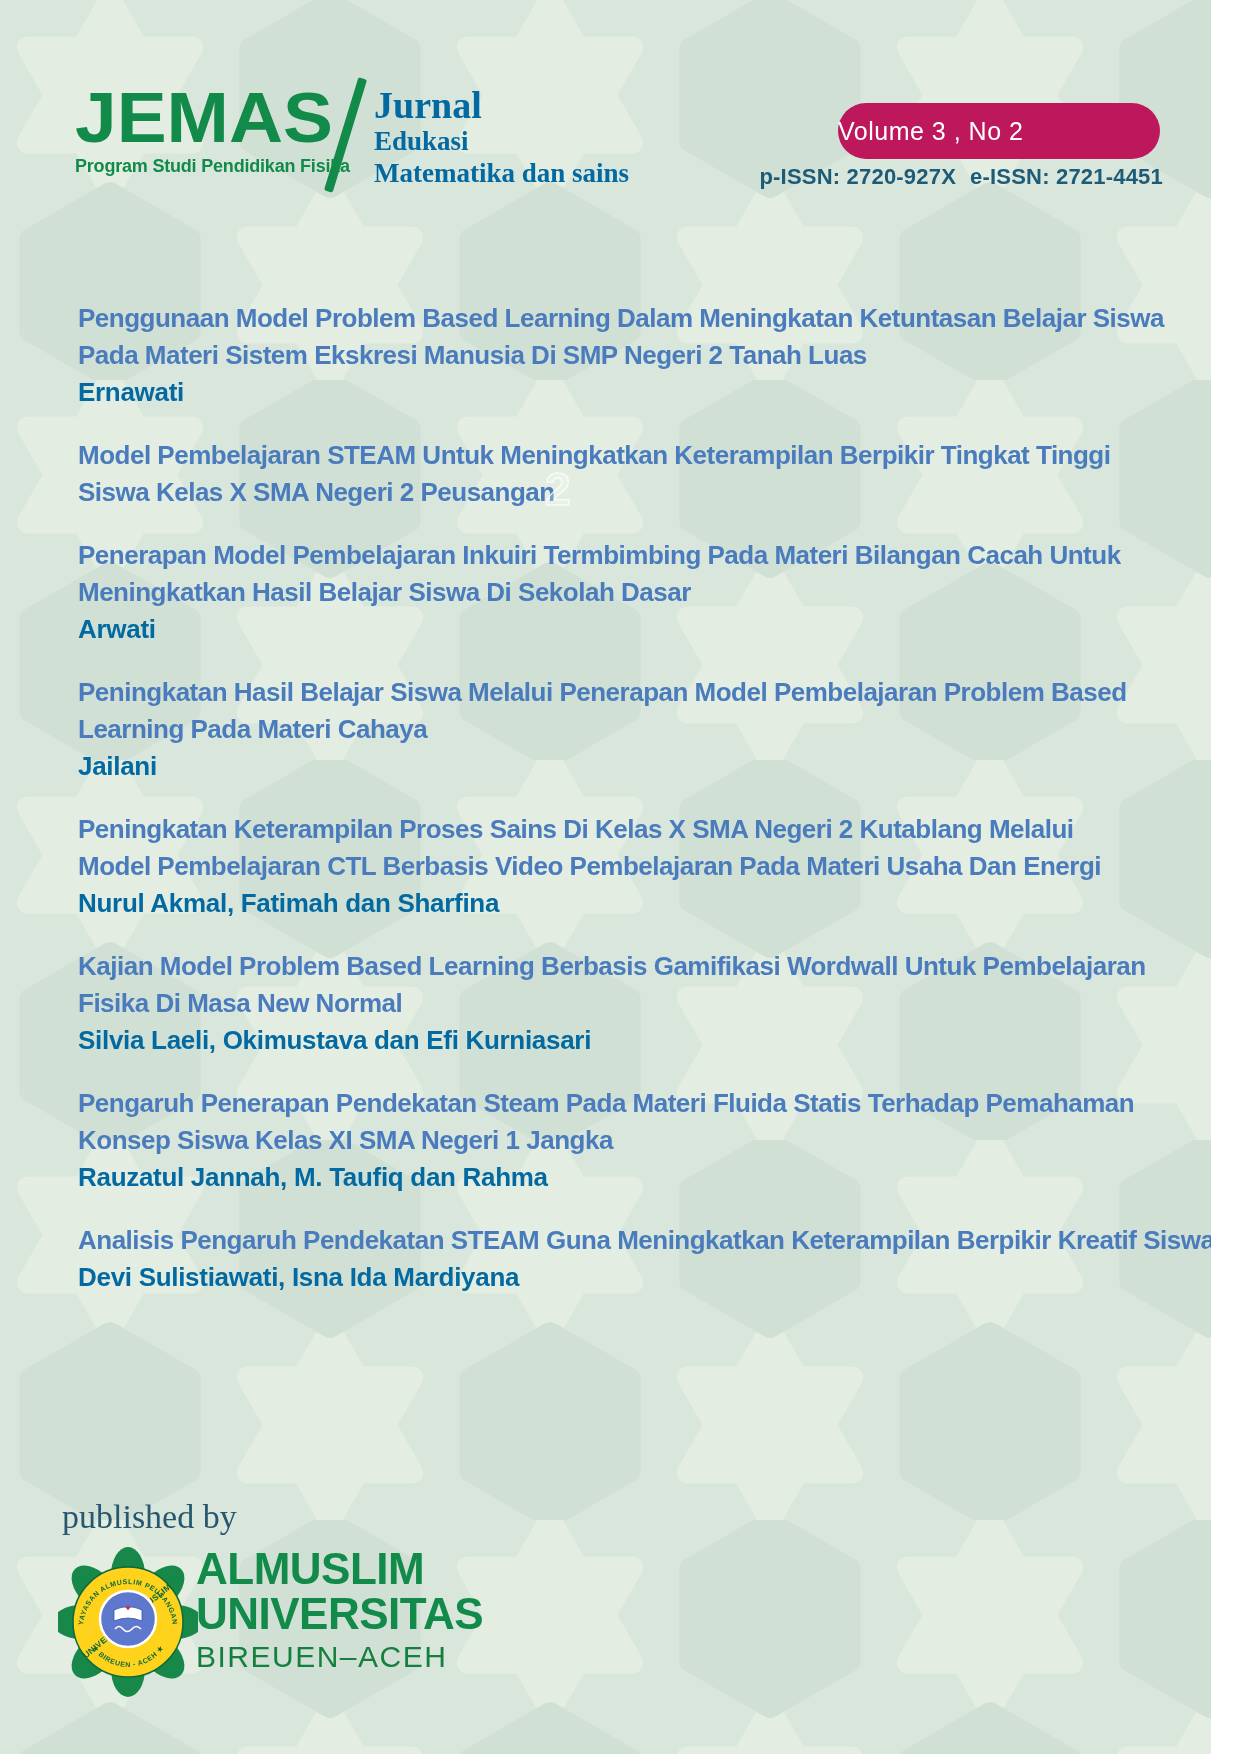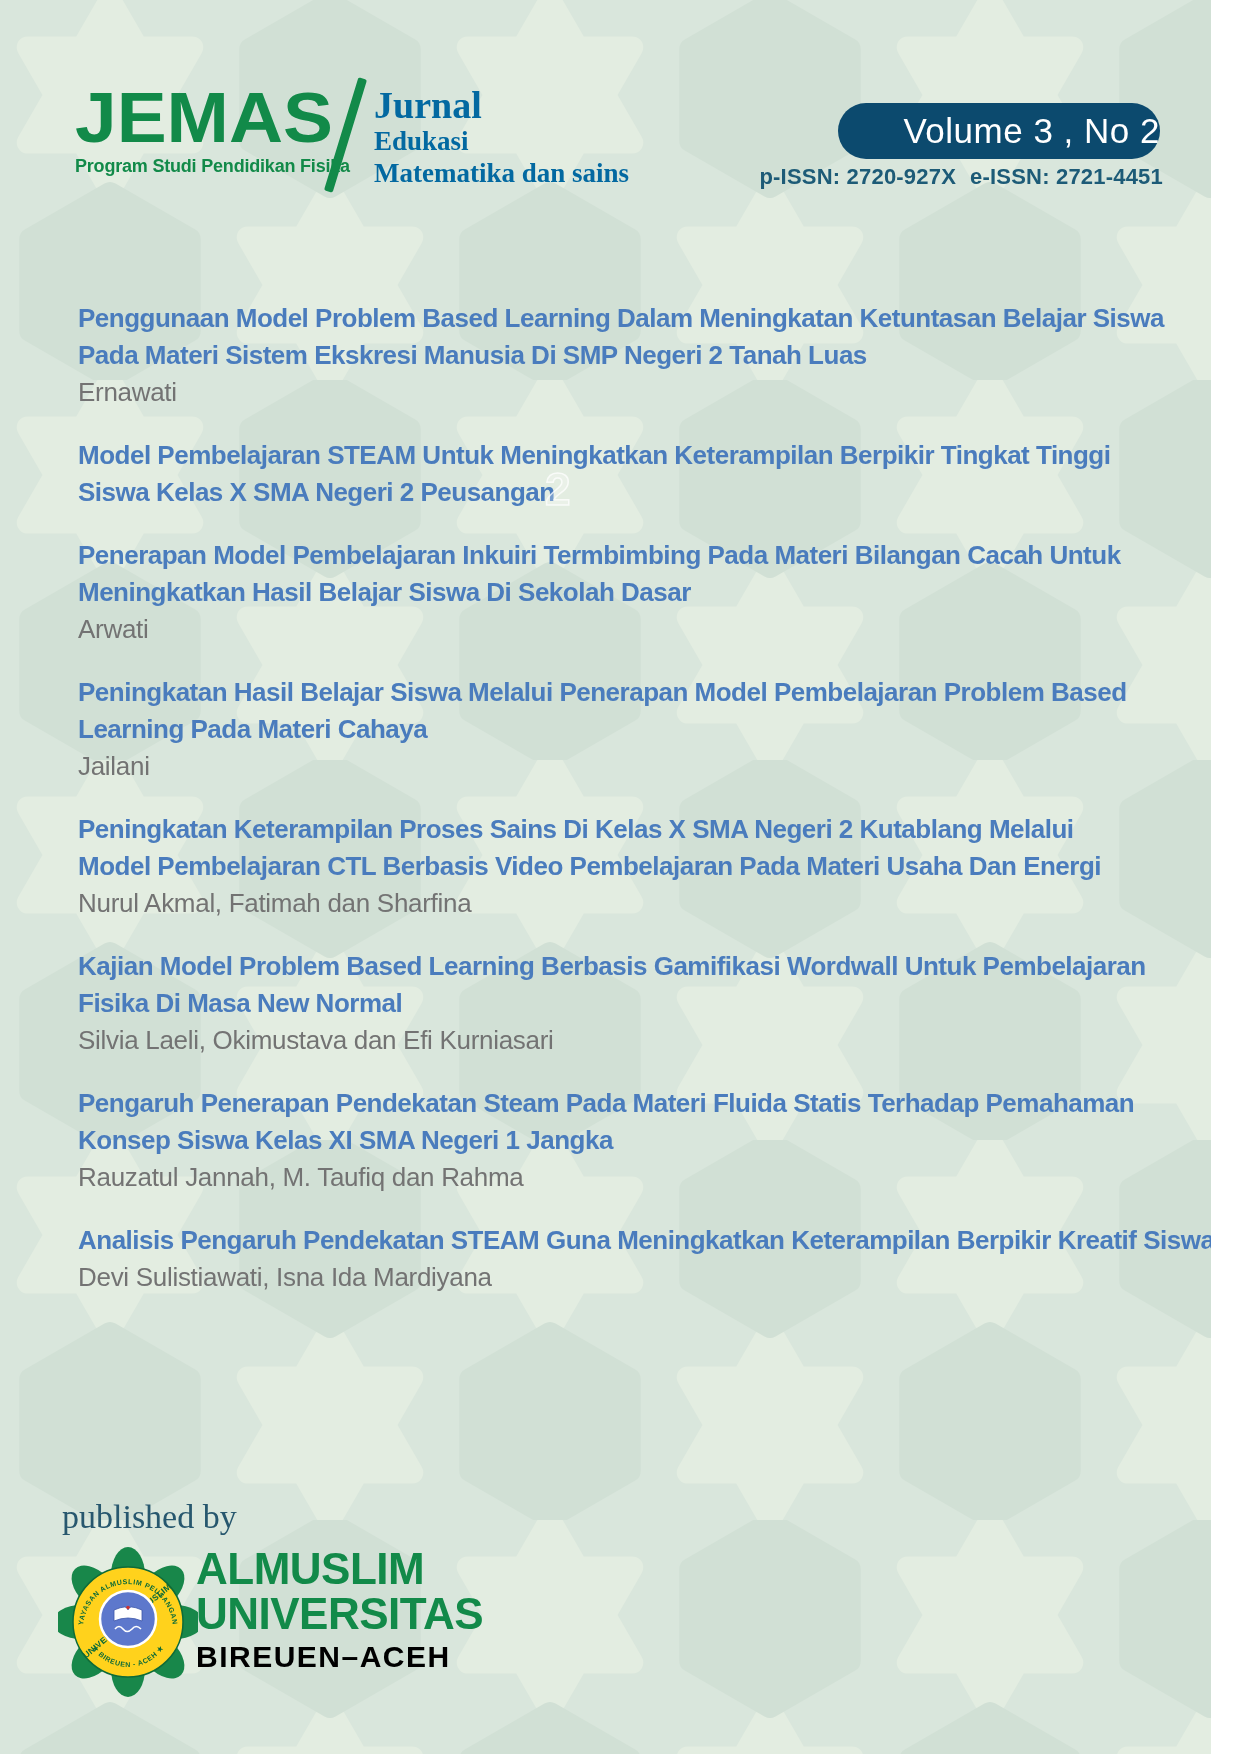--- a/index.html
+++ b/index.html
@@ -25,41 +25,41 @@
     left:341px;top:76px;width:9px;height:118px;
     background:#128a49;transform:rotate(17deg);border-radius:2px;
   }
   .journal-name{left:374px;top:84px;font-family:"Liberation Serif", serif;color:#0369a1;}
   .journal-line1{font-size:38px;font-weight:bold;line-height:42px;}
   .journal-line2{font-size:27px;font-weight:bold;line-height:31px;}
   .journal-line3{font-size:27px;font-weight:bold;line-height:33px;}
 
   .vol-badge{
     left:838px;top:103px;width:322px;height:56px;
-    background:#0c4a6e;border-radius:28px;
-    display:flex;align-items:center;justify-content:flex-end;
-    color:#ffffff;font-size:35px;letter-spacing:0.5px;
+    background:#be185d;border-radius:28px;
+    display:flex;align-items:center;justify-content:flex-start;
+    color:#ffffff;font-size:25px;letter-spacing:0.5px;
   }
   .issn-line{
     left:640px;top:164px;width:523px;text-align:right;
     color:#1d5b77;font-weight:bold;font-size:22px;letter-spacing:0.2px;
     white-space:nowrap;
   }
   .issn-print{margin-right:14px;}
 
   
   .article-list{left:78px;top:300px;width:1100px;}
   .article{margin-bottom:26px;}
   .article-title{
     color:#4a7cbd;font-weight:bold;font-size:26px;line-height:37px;
     letter-spacing:-0.5px;
   }
   .article-title div{white-space:nowrap;}
   .article-authors{
-    color:#737373;font-weight:normal;font-size:26px;line-height:37px;
+    color:#0369a1;font-weight:bold;font-size:26px;line-height:37px;
     letter-spacing:-0.3px;white-space:nowrap;
   }
 
   .watermark{
     left:545px;top:462px;
     font-size:46px;font-weight:bold;
     color:rgba(255,255,255,0.25);
     -webkit-text-stroke:1.5px rgba(255,255,255,0.75);
   }
 
@@ -69,21 +69,21 @@
     font-family:"Liberation Serif", serif;
     font-size:34px;color:#27576e;
   }
   .seal{left:58px;top:1543px;}
   .univ-wordmark{left:196px;top:1546px;}
   .univ-line-green{
     color:#128a49;font-weight:bold;font-size:44px;line-height:45px;
     letter-spacing:-0.5px;white-space:nowrap;
   }
   .univ-line-black{
-    color:#000000;font-weight:bold;font-size:30px;line-height:42px;
+    color:#15803d;font-weight:normal;font-size:30px;line-height:42px;
     letter-spacing:1.5px;white-space:nowrap;
   }
 </style>
 </head>
 <body>
 
 <div class="page">
 
   <svg class="bg" width="1241" height="1754" aria-hidden="true">
     <defs>

